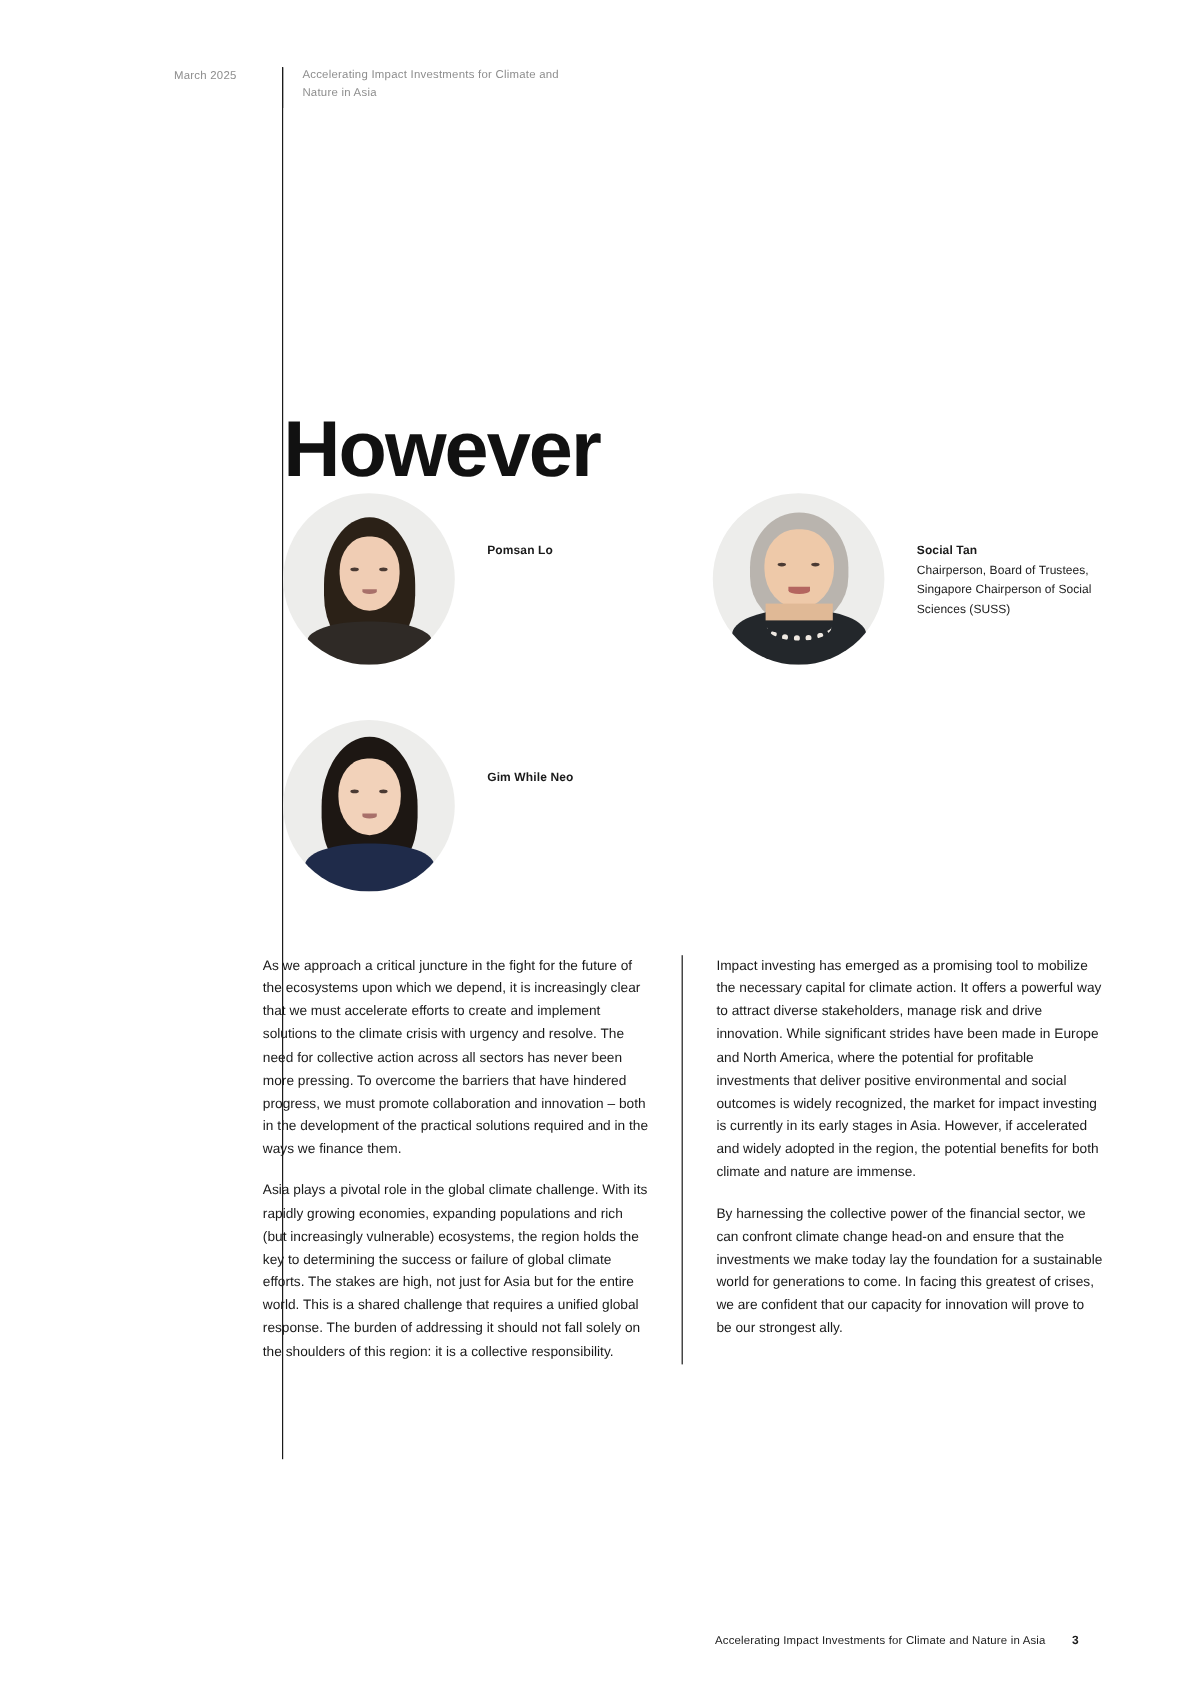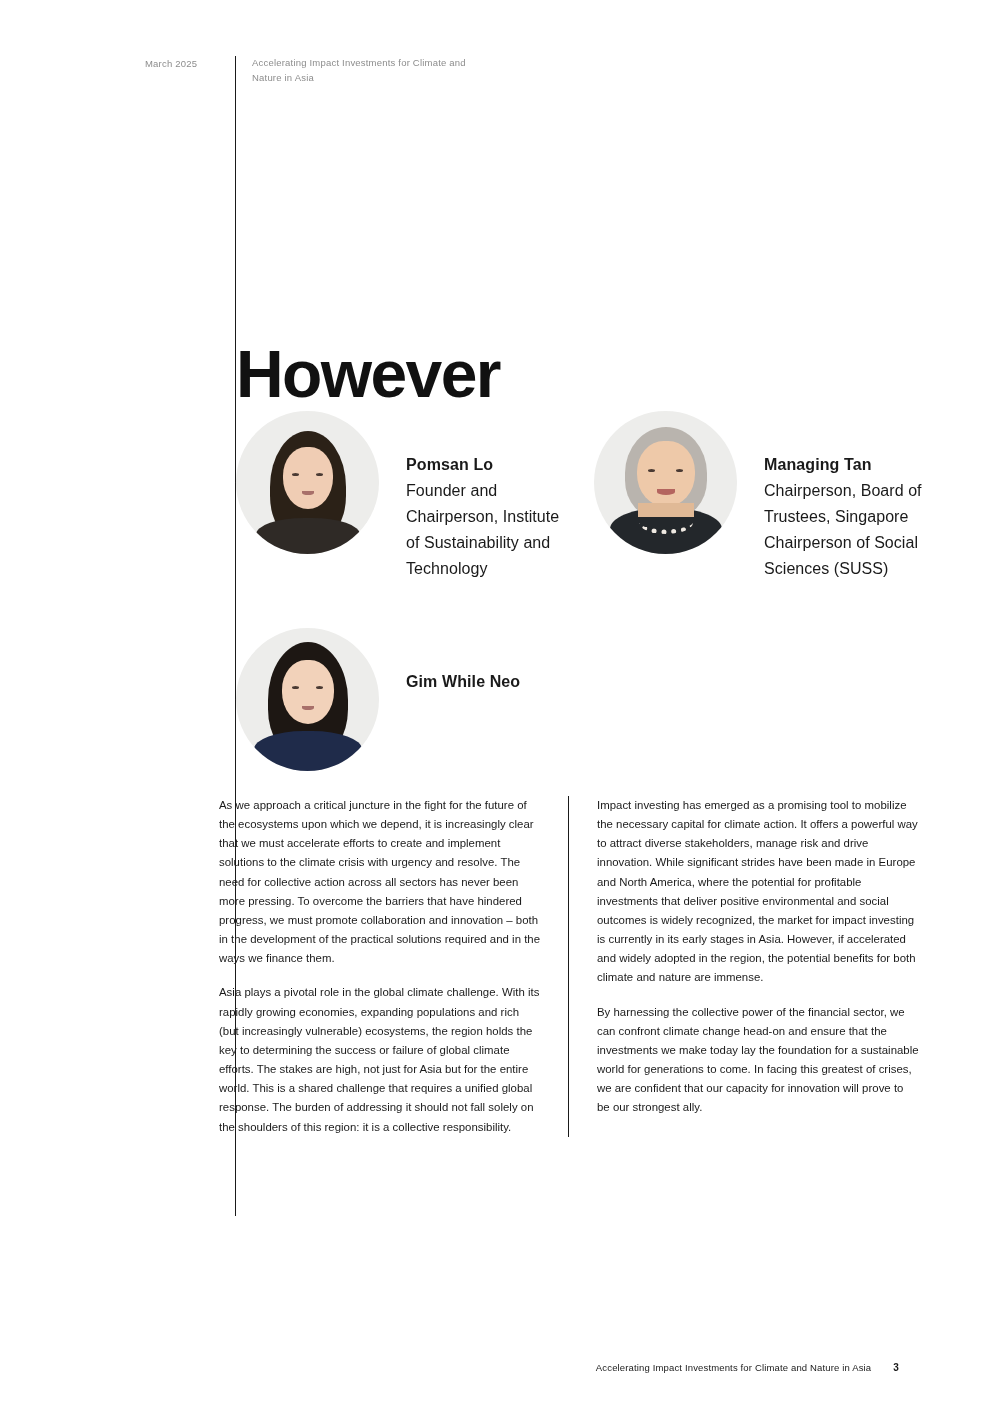--- a/index.html
+++ b/index.html
@@ -163,21 +163,21 @@
   .pc .p-hair { top: 14px; width: 80px; height: 116px; background: #1d1713; }
   .pc .p-body { bottom: 0; width: 108px; height: 40px; background: #1f2b4a; }
   .pc .p-face { top: 32px; width: 52px; height: 64px; background: #f2d2ba; }
   .pc .p-eye.l { top: 58px; left: 56px; }
   .pc .p-eye.r { top: 58px; left: 80px; }
   .pc .p-mouth { top: 78px; }
 
   .author-meta {
     padding-left: 27px;
     padding-top: 41px;
-    font-size: 16px;
+    font-size: 10px;
     line-height: 1.62;
     color: #1a1a1a;
     max-width: 170px;
   }
   .author-name {
     font-weight: 700;
     letter-spacing: 0.1px;
   }
   .author-role { letter-spacing: 0.05px; }
 
@@ -244,37 +244,36 @@
         <div class="portrait pa">
           <div class="p-hair"></div>
           <div class="p-body"></div>
           <div class="p-face"></div>
           <div class="p-eye l"></div>
           <div class="p-eye r"></div>
           <div class="p-mouth"></div>
         </div>
         <div class="author-meta">
           <div class="author-name">Pomsan Lo</div>
-          <div class="author-role">Founder and Chairperson, Institute of Sustainability and Technology</div>
         </div>
       </div>
 
       <div class="author">
         <div class="portrait pb">
           <div class="p-hair"></div>
           <div class="p-body"></div>
           <div class="p-face"></div>
           <div class="p-neck"></div>
           <div class="p-pearls"></div>
           <div class="p-eye l"></div>
           <div class="p-eye r"></div>
           <div class="p-mouth"></div>
         </div>
         <div class="author-meta">
-          <div class="author-name">Managing Tan</div>
+          <div class="author-name">Social Tan</div>
           <div class="author-role">Chairperson, Board of Trustees, Singapore Chairperson of Social Sciences (SUSS)</div>
         </div>
       </div>
 
     </div>
 
     <div class="author-row authors-second-row">
       <div class="author first">
         <div class="portrait pc">
           <div class="p-hair"></div>

